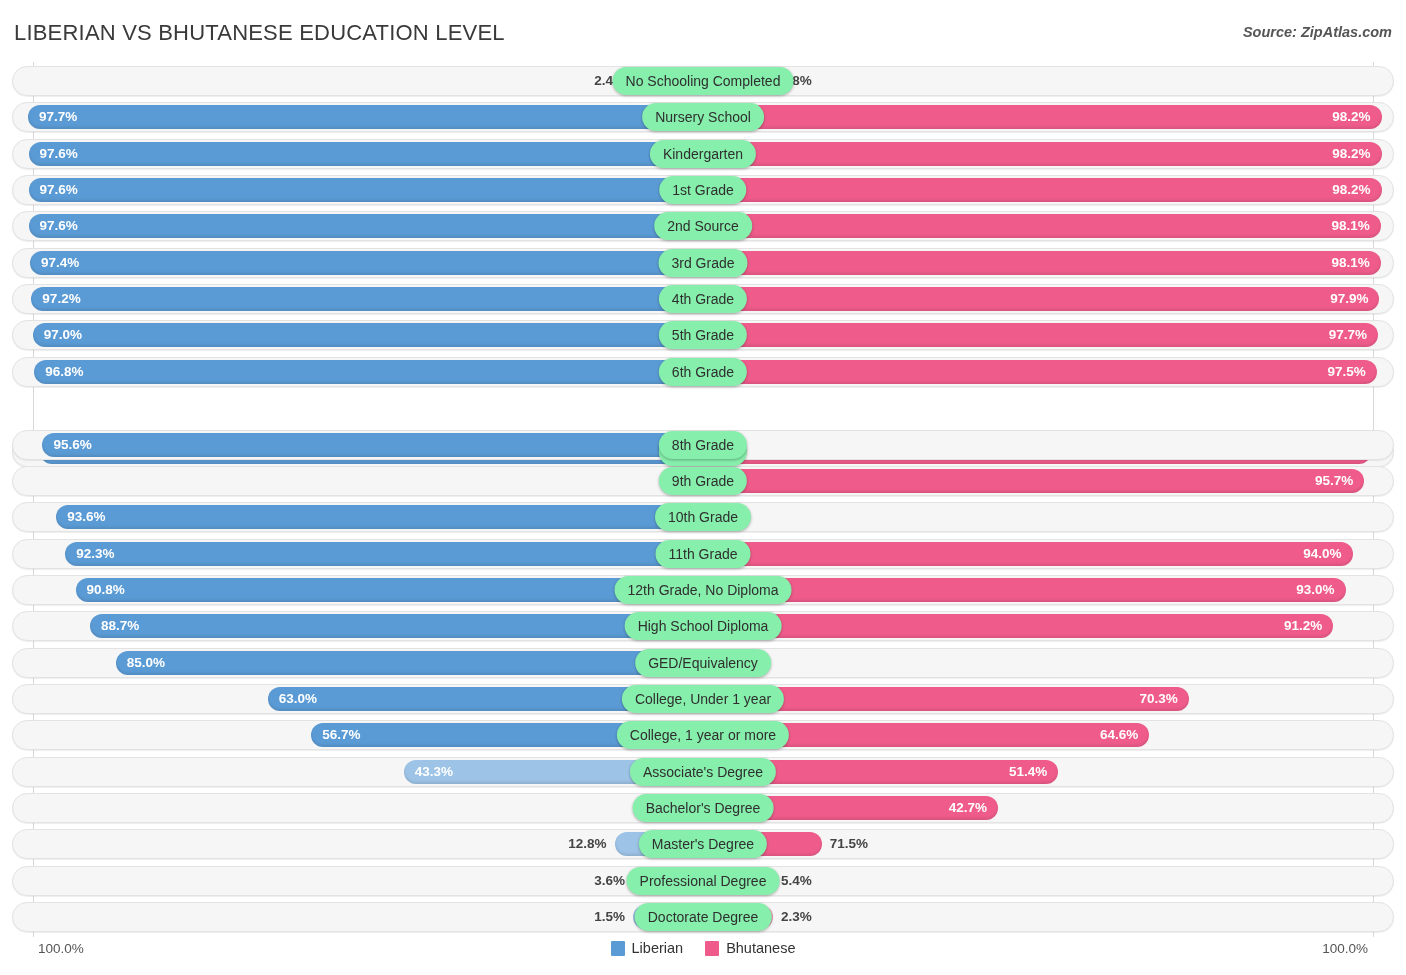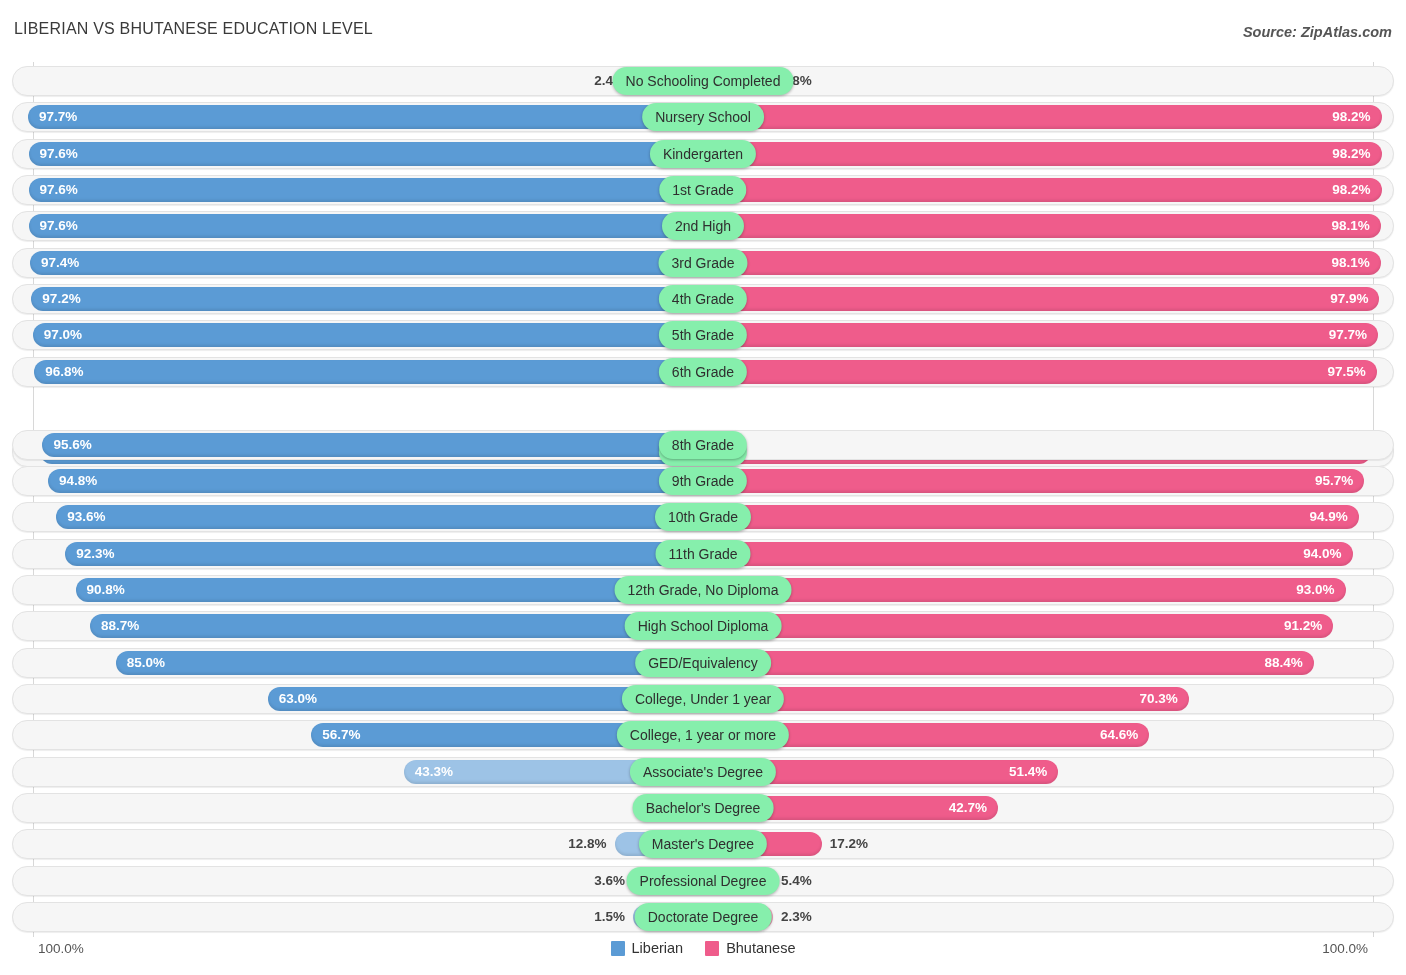--- a/index.html
+++ b/index.html
@@ -26,21 +26,21 @@
     position: absolute;
     left: 0;
     top: 0;
     width: 1406px;
     height: 60px;
   }
   #chart-title {
     position: absolute;
     left: 14px;
     top: 20px;
-    font-size: 16px;
+    font-size: 22px;
     font-weight: 400;
     letter-spacing: 0.2px;
     color: #3a3a3a;
     white-space: nowrap;
   }
   #source-label {
     position: absolute;
     right: 14px;
     top: 24px;
     font-size: 14.5px;
@@ -244,21 +244,21 @@
           <div class="center-label">1st Grade</div>
         </div>
         <div class="row" style="top: 149.4px;">
           <div class="track"></div>
           <div class="bar bar-left" style="width: 674.416px;">
             <span class="bar-value inside">97.6%</span>
           </div>
           <div class="bar bar-right" style="width: 677.871px;">
             <span class="bar-value inside">98.1%</span>
           </div>
-          <div class="center-label">2nd High</div>
+          <div class="center-label">2nd Source</div>
         </div>
         <div class="row" style="top: 185.75px;">
           <div class="track"></div>
           <div class="bar bar-left" style="width: 673.034px;">
             <span class="bar-value inside">97.4%</span>
           </div>
           <div class="bar bar-right" style="width: 677.871px;">
             <span class="bar-value inside">98.1%</span>
           </div>
           <div class="center-label">3rd Grade</div>
@@ -305,36 +305,30 @@
         </div>
         <div class="row" style="top: 367.5px;">
           <div class="track"></div>
           <div class="bar bar-left" style="width: 660.596px;">
             <span class="bar-value inside">95.6%</span>
           </div>
           <div class="center-label">8th Grade</div>
         </div>
         <div class="row" style="top: 403.85px;">
           <div class="track"></div>
-          <div class="bar bar-left" style="width: 655.068px;">
-            <span class="bar-value inside">94.8%</span>
-          </div>
           <div class="bar bar-right" style="width: 661.287px;">
             <span class="bar-value inside">95.7%</span>
           </div>
           <div class="center-label">9th Grade</div>
         </div>
         <div class="row" style="top: 440.2px;">
           <div class="track"></div>
           <div class="bar bar-left" style="width: 646.776px;">
             <span class="bar-value inside">93.6%</span>
           </div>
-          <div class="bar bar-right" style="width: 655.759px;">
-            <span class="bar-value inside">94.9%</span>
-          </div>
           <div class="center-label">10th Grade</div>
         </div>
         <div class="row" style="top: 476.55px;">
           <div class="track"></div>
           <div class="bar bar-left" style="width: 637.793px;">
             <span class="bar-value inside">92.3%</span>
           </div>
           <div class="bar bar-right" style="width: 649.54px;">
             <span class="bar-value inside">94.0%</span>
           </div>
@@ -358,23 +352,20 @@
           <div class="bar bar-right" style="width: 630.192px;">
             <span class="bar-value inside">91.2%</span>
           </div>
           <div class="center-label">High School Diploma</div>
         </div>
         <div class="row" style="top: 585.6px;">
           <div class="track"></div>
           <div class="bar bar-left" style="width: 587.35px;">
             <span class="bar-value inside">85.0%</span>
           </div>
-          <div class="bar bar-right" style="width: 610.844px;">
-            <span class="bar-value inside">88.4%</span>
-          </div>
           <div class="center-label">GED/Equivalency</div>
         </div>
         <div class="row" style="top: 621.95px;">
           <div class="track"></div>
           <div class="bar bar-left" style="width: 435.33px;">
             <span class="bar-value inside">63.0%</span>
           </div>
           <div class="bar bar-right" style="width: 485.773px;">
             <span class="bar-value inside">70.3%</span>
           </div>
@@ -406,21 +397,21 @@
             <span class="bar-value inside">42.7%</span>
           </div>
           <div class="center-label">Bachelor's Degree</div>
         </div>
         <div class="row" style="top: 767.35px;">
           <div class="track"></div>
           <div class="bar bar-left light" style="width: 88.448px;">
             <span class="bar-value outside">12.8%</span>
           </div>
           <div class="bar bar-right" style="width: 118.852px;">
-            <span class="bar-value outside">17.2%</span>
+            <span class="bar-value outside">71.5%</span>
           </div>
           <div class="center-label">Master's Degree</div>
         </div>
         <div class="row" style="top: 803.7px;">
           <div class="track"></div>
           <div class="bar bar-left light" style="width: 70px;">
             <span class="bar-value outside">3.6%</span>
           </div>
           <div class="bar bar-right light" style="width: 70px;">
             <span class="bar-value outside">5.4%</span>

